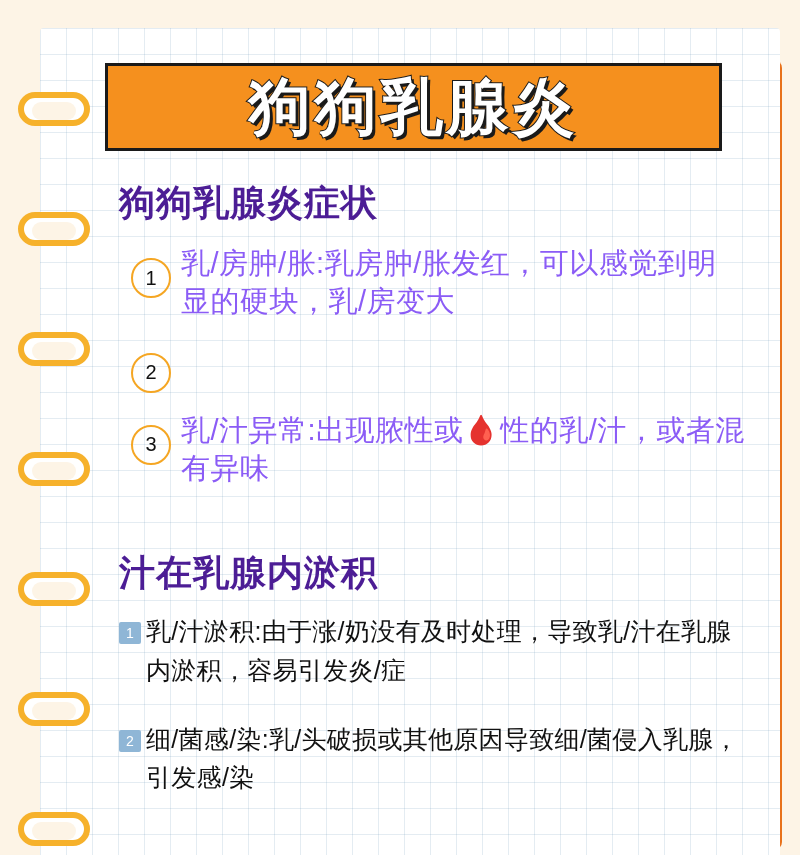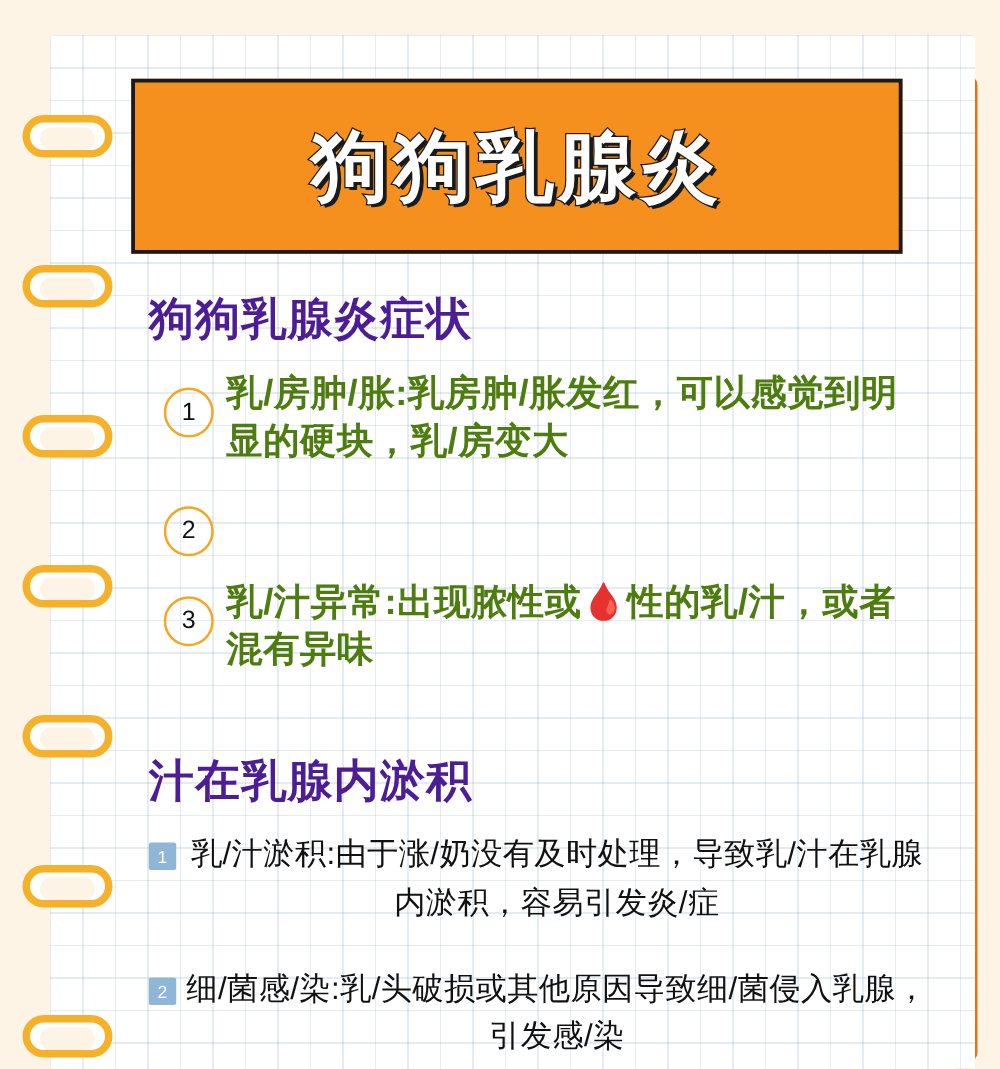--- a/index.html
+++ b/index.html
@@ -73,21 +73,21 @@
     left: 105px;
     top: 28px;
     width: 640px;
     z-index: 3;
   }
 
   
   .title-banner {
     margin-top: 35px;
     width: 617px;
-    height: 140px;
+    height: 88px;
     background: #f5901e;
     border: 3px solid #1a1a1a;
     display: flex;
     align-items: center;
     justify-content: center;
   }
   .title-text {
     font-size: 62px;
     font-weight: bold;
     color: #ffffff;
@@ -123,22 +123,22 @@
     color: #111;
     font-size: 20px;
     display: flex;
     align-items: center;
     justify-content: center;
     margin: 14px 10px 0 26px;
   }
   .num-body {
     font-size: 29px;
     line-height: 1.32;
-    font-weight: bold;
-    color: #4d7c0f;
+    font-weight: normal;
+    color: #8b5cf6;
     letter-spacing: 0.5px;
   }
 
   
   .cause-list { margin-top: 14px; }
   .cause-item {
     display: flex;
     align-items: flex-start;
     margin-bottom: 30px;
   }
@@ -152,21 +152,20 @@
     align-items: center;
     justify-content: center;
     margin: 10px 5px 0 14px;
     border-radius: 2px;
   }
   .cause-body {
     font-size: 25px;
     line-height: 1.55;
     color: #111;
     letter-spacing: 0.3px;
-    text-align: center;
   }
 </style>
 </head>
 <body>
 
 <div class="sheet-shadow"></div>
 <div class="sheet-shadow2"></div>
 <div class="sheet"></div>
 
 <div class="ring" style="left:18px; top:92px;"></div>

